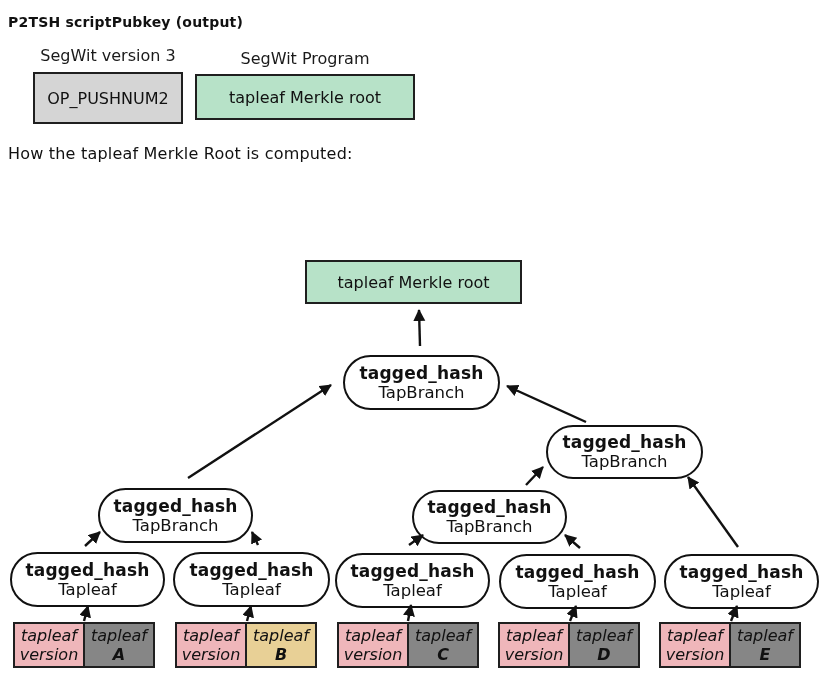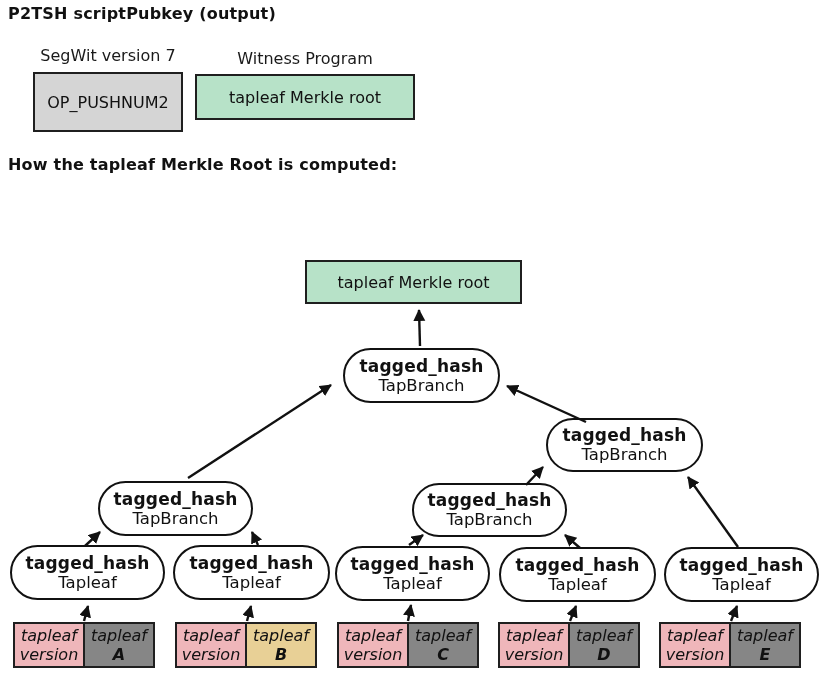--- a/index.html
+++ b/index.html
@@ -1,54 +1,54 @@
 <!DOCTYPE html>
 <html><head>
 <meta charset="utf-8">
 <style>
   html,body{margin:0;padding:0;background:#ffffff;}
   .canvas{
     position:relative;width:832px;height:679px;background:#ffffff;
     font-family:"DejaVu Sans","Liberation Sans",sans-serif;color:#111;overflow:hidden;
   }
-  .title{position:absolute;left:8px;top:4px;font-size:16px;font-weight:bold;letter-spacing:.2px;}
-  .heading{position:absolute;left:8px;top:155px;font-size:16px;font-weight:bold;letter-spacing:.2px;}
+  .title{position:absolute;left:8px;top:14px;font-size:14px;font-weight:bold;letter-spacing:.2px;}
+  .heading{position:absolute;left:8px;top:144px;font-size:16px;font-weight:normal;letter-spacing:.2px;}
   .lbl{position:absolute;font-size:16px;text-align:center;color:#1a1a1a;}
   .rect{
     position:absolute;border:2px solid #1f1f1f;box-sizing:border-box;
     display:flex;align-items:center;justify-content:center;font-size:16px;color:#111;
   }
   .node{
     position:absolute;border:2.5px solid #111;border-radius:28px;background:#fff;
     box-sizing:border-box;display:flex;flex-direction:column;align-items:center;justify-content:center;
-    z-index:2;line-height:1.18;
+    z-index:2;line-height:1.18;margin-top:7px;
   }
   .node-title{font-weight:bold;font-size:17px;letter-spacing:.2px;}
   .node-sub{font-size:16.5px;}
   .pair{position:absolute;display:flex;z-index:2;font-style:italic;}
   .pbox{
     border:2px solid #1f1f1f;box-sizing:border-box;width:72px;height:46px;
     display:flex;flex-direction:column;align-items:center;justify-content:center;
     font-size:16px;line-height:1.2;text-align:center;color:#111;
   }
   .pbox + .pbox{margin-left:-2px;}
   .letter{font-weight:bold;font-size:16px;}
   .arrows{position:absolute;left:0;top:0;z-index:3;pointer-events:none;}
 </style>
 </head>
 <body>
 
 <div class="canvas">
 
   <div class="title">P2TSH scriptPubkey (output)</div>
 
-  <div class="lbl" style="left:33px;top:46px;width:150px;">SegWit version 7</div>
-  <div class="lbl" style="left:195px;top:49px;width:220px;">Witness Program</div>
+  <div class="lbl" style="left:33px;top:46px;width:150px;">SegWit version 3</div>
+  <div class="lbl" style="left:195px;top:49px;width:220px;">SegWit Program</div>
 
-  <div class="rect" style="left: 33px; top: 72px; width: 150px; height: 60px; background: rgb(213, 213, 213);">OP_PUSHNUM2</div>
+  <div class="rect" style="left: 33px; top: 72px; width: 150px; height: 52px; background: rgb(213, 213, 213);">OP_PUSHNUM2</div>
   <div class="rect" style="left: 195px; top: 74px; width: 220px; height: 46px; background: rgb(183, 226, 200);">tapleaf Merkle root</div>
 
   <div class="heading">How the tapleaf Merkle Root is computed:</div>
 
   <div class="rect" style="left: 305px; top: 260px; width: 217px; height: 44px; z-index: 2; background: rgb(183, 226, 200);">tapleaf Merkle root</div>
 
   <div class="node" style="left:343px;top:348px;width:157px;height:55px;">
     <div class="node-title">tagged_hash</div>
     <div class="node-sub">TapBranch</div>
   </div>

